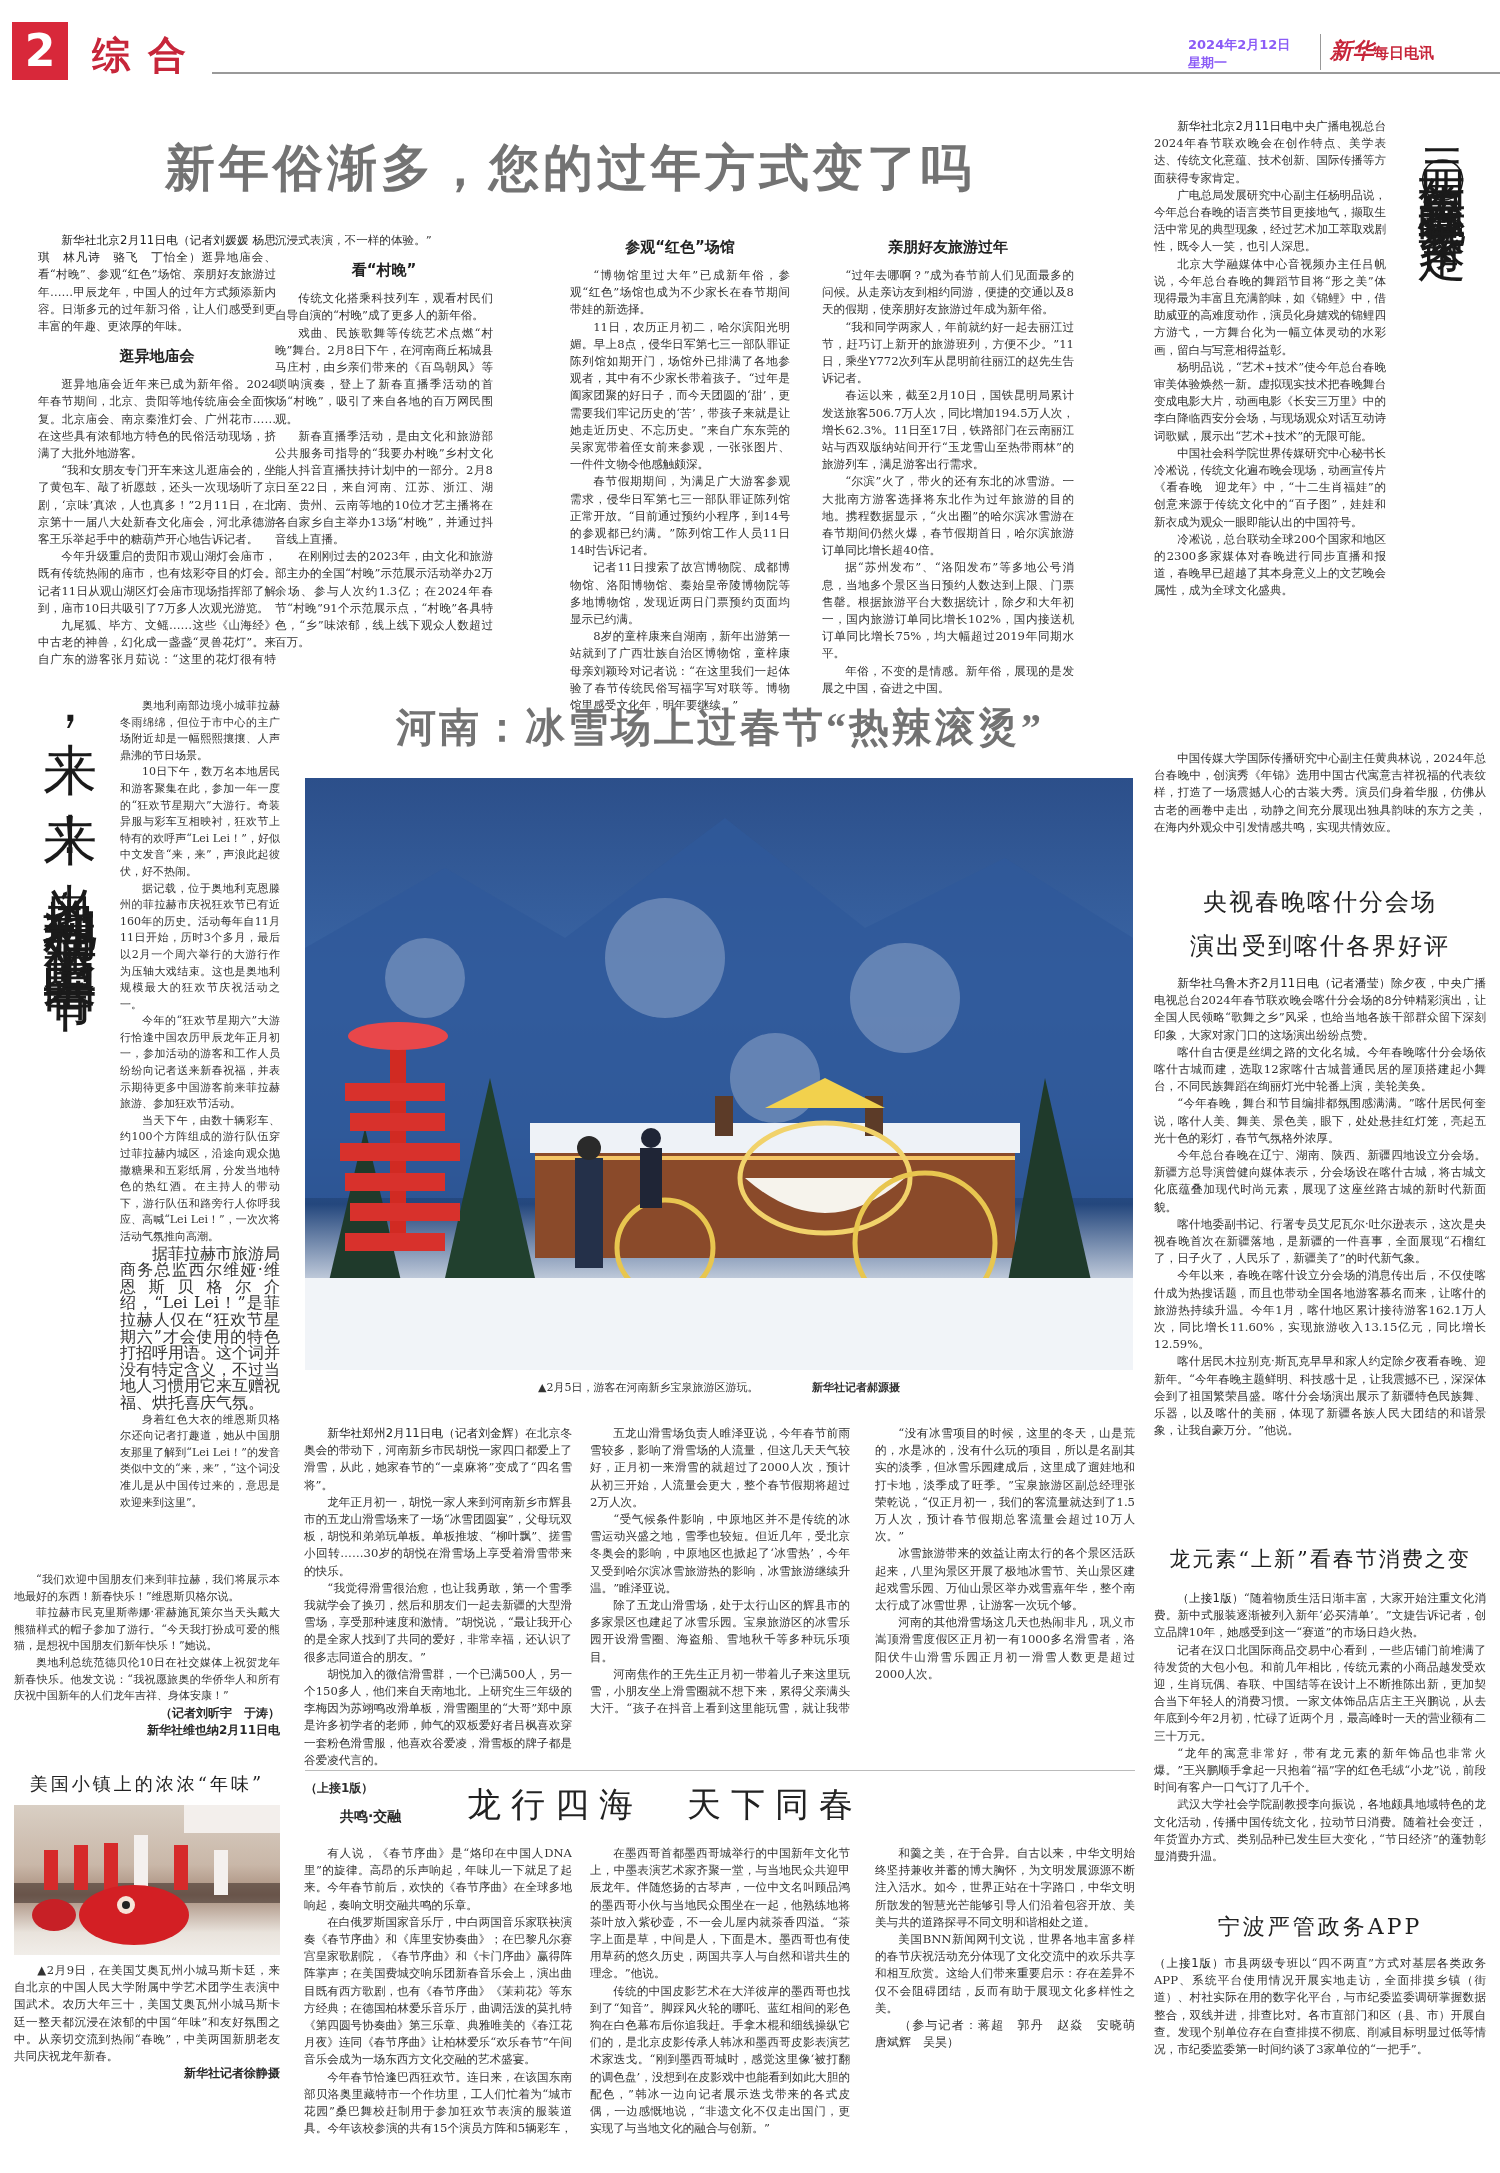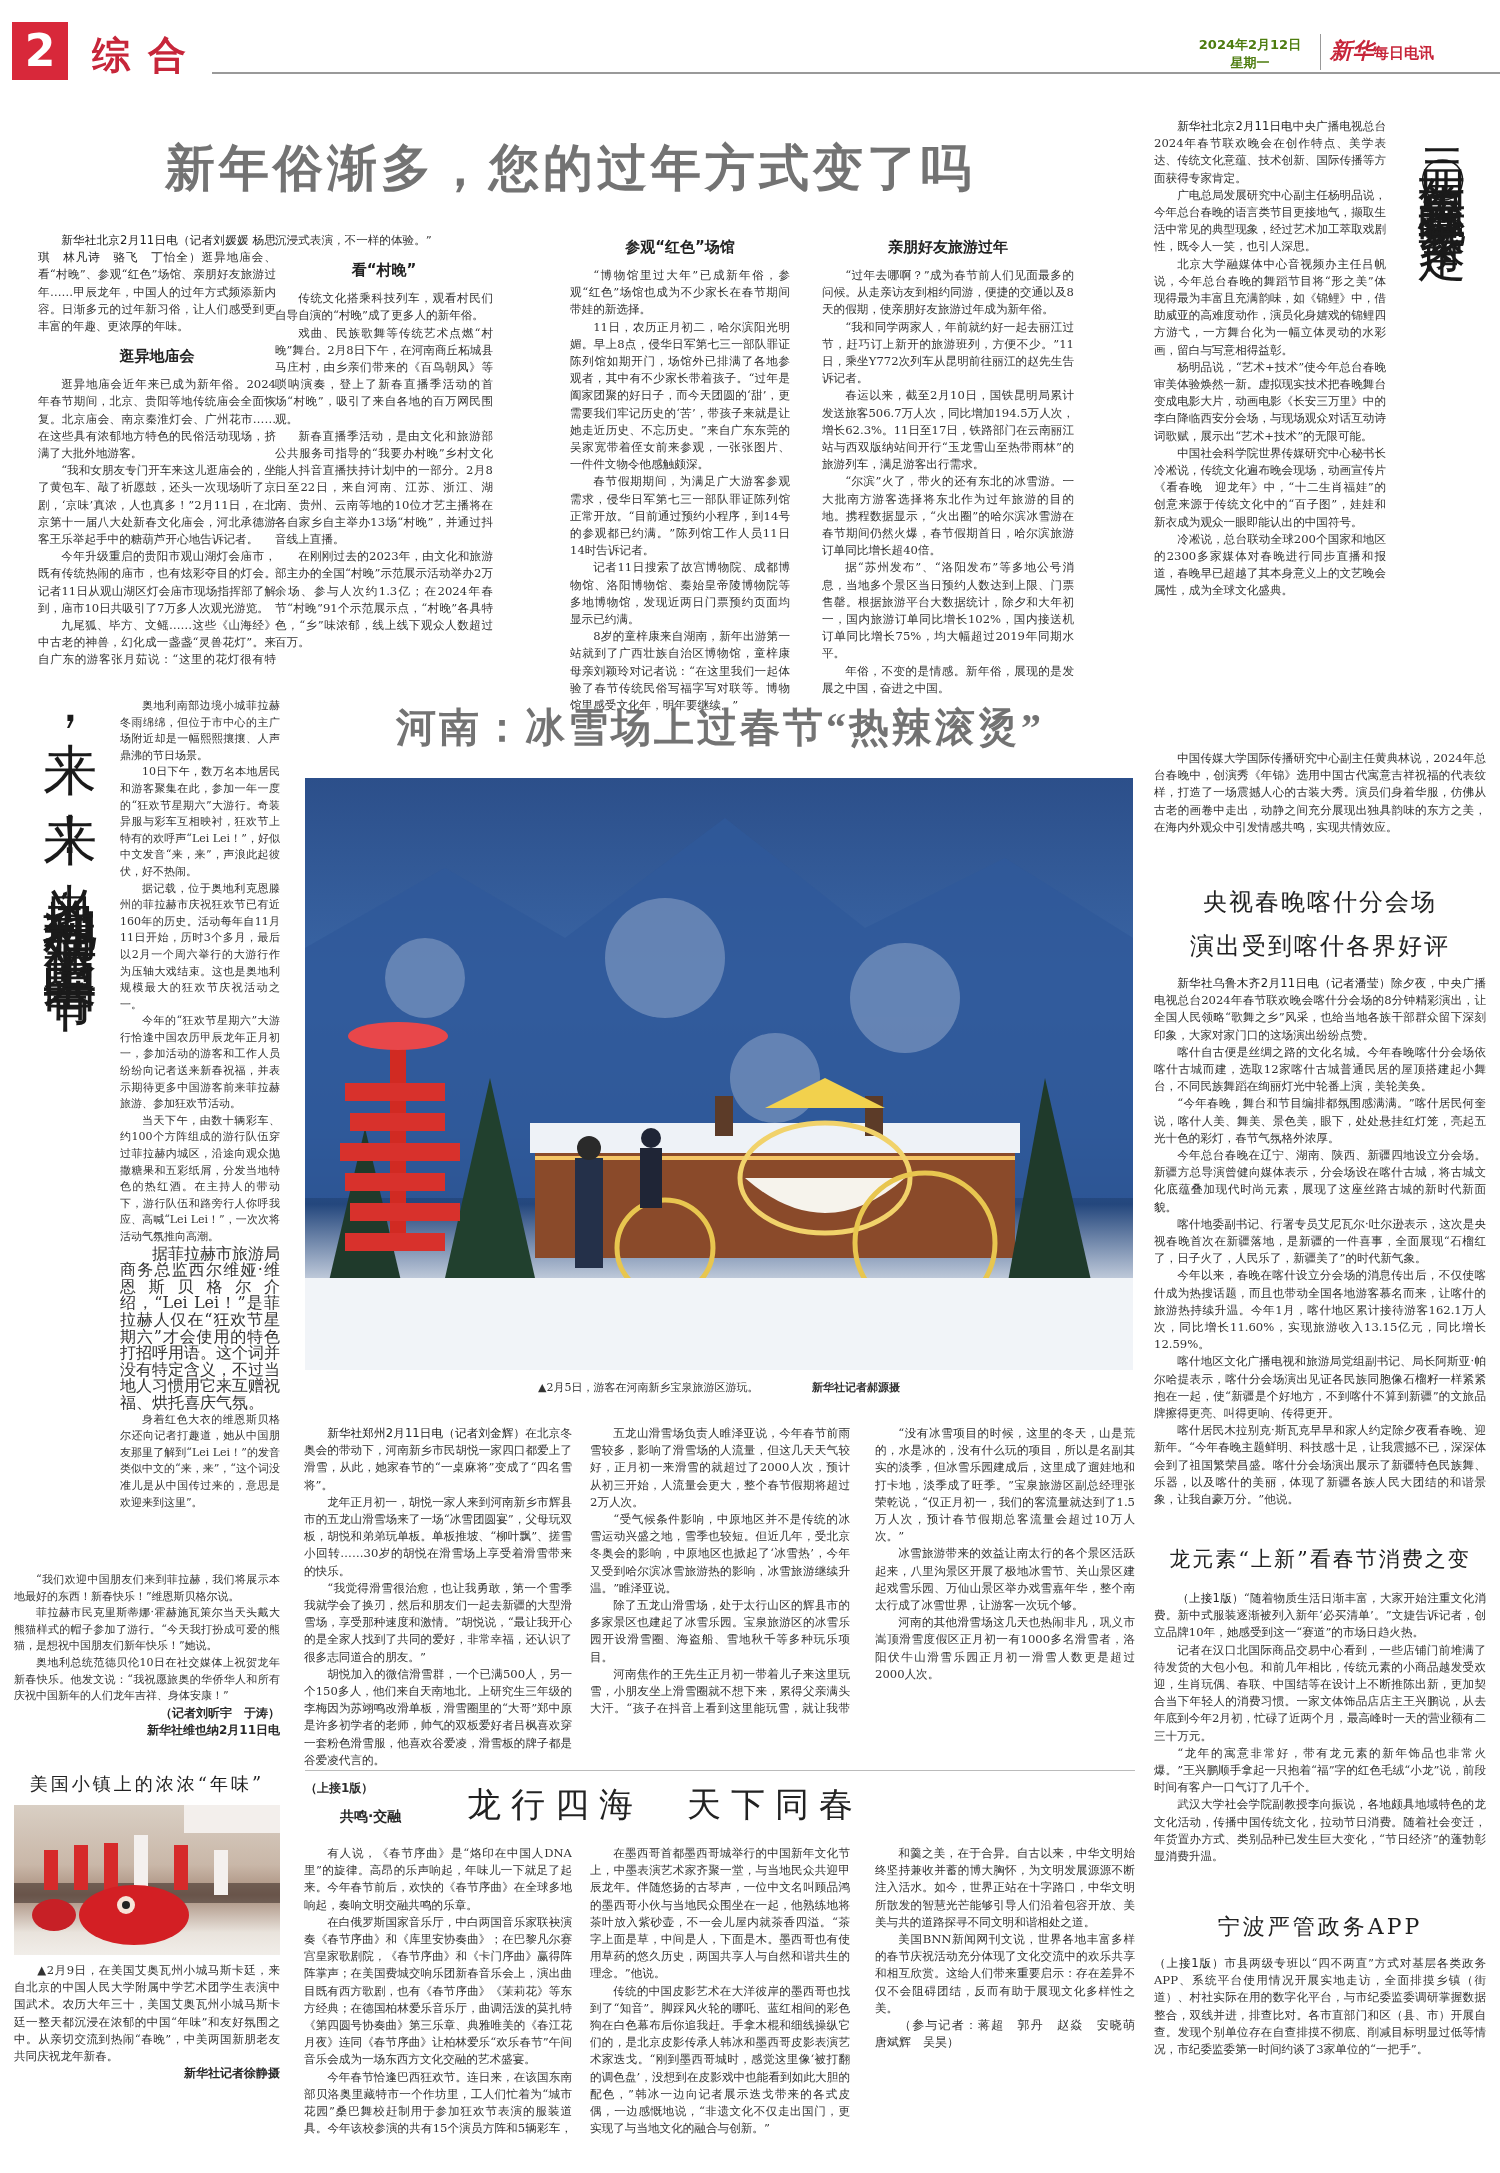--- a/index.html
+++ b/index.html
@@ -8,21 +8,21 @@
 .abs{position:absolute}
 p.t{font-size:11.6px;line-height:17.2px;text-align:justify;text-indent:2em;color:#333}
 p.t.ni{text-indent:0}
 .b{font-family:"DejaVu Sans","Liberation Sans",sans-serif;font-weight:normal;color:#222}
 .sub{font-family:"DejaVu Sans","Liberation Sans",sans-serif;font-weight:bold;font-size:15px;text-align:center;color:#222;margin:12px 0 10px}
 .col{position:absolute}
 
 #pnum{left:12px;top:22px;width:56px;height:58px;background:#d8283a;color:#fff;font-family:"DejaVu Sans",sans-serif;font-weight:bold;font-size:44px;text-align:center;line-height:58px}
 #sect{left:92px;top:30px;font-size:38px;color:#c7263a;letter-spacing:18px;font-family:"DejaVu Serif",serif;font-weight:bold}
 #hrule{left:212px;top:72px;width:1288px;height:2px;background:#999}
-#date{left:1188px;top:36px;font-family:"DejaVu Sans",sans-serif;font-size:13px;font-weight:bold;color:#4d7c0f;text-align:center;width:124px;line-height:18px}
+#date{left:1188px;top:36px;font-family:"DejaVu Sans",sans-serif;font-size:13px;font-weight:bold;color:#8b5cf6;text-align:left;width:124px;line-height:18px}
 #vdiv{left:1320px;top:34px;width:1px;height:36px;background:#999}
 #brand{left:1330px;top:36px;color:#c7263a;font-weight:bold;font-size:22px;font-style:italic}
 #brand small{font-size:15px;font-style:normal}
 
 .hl{font-family:Liberation Serif, serif;font-weight:bold;color:#737373}
 #h1{left:0;top:135px;width:1140px;text-align:center;font-size:50px;letter-spacing:4px}
 #h2{left:300px;top:700px;width:840px;text-align:center;font-size:40px;letter-spacing:3px}
 .vert{writing-mode:vertical-rl;text-orientation:upright;font-family:"DejaVu Serif",serif;color:#1a1a1a}
 #v1{left:1418px;top:115px;font-size:48px;line-height:50px;letter-spacing:6px}
 #v2{left:40px;top:700px;font-size:54px;line-height:60px;letter-spacing:8px;height:880px}
@@ -99,21 +99,20 @@
   <div>央视春晚喀什分会场</div>
   <div>演出受到喀什各界好评</div>
 </div>
 <div class="col" style="left:1154px;top:975px;width:332px">
   <p class="t"><span class="b">新华社乌鲁木齐2月11日电（记者潘莹）</span><span>除夕夜，中央广播电视总台2024年春节联欢晚会喀什分会场的8分钟精彩演出，让全国人民领略“歌舞之乡”风采，也给当地各族干部群众留下深刻印象，大家对家门口的这场演出纷纷点赞。</span></p>
   <p class="t">喀什自古便是丝绸之路的文化名城。今年春晚喀什分会场依喀什古城而建，选取12家喀什古城普通民居的屋顶搭建起小舞台，不同民族舞蹈在绚丽灯光中轮番上演，美轮美奂。</p>
   <p class="t">“今年春晚，舞台和节目编排都氛围感满满。”喀什居民何奎说，喀什人美、舞美、景色美，眼下，处处悬挂红灯笼，亮起五光十色的彩灯，春节气氛格外浓厚。</p>
   <p class="t">今年总台春晚在辽宁、湖南、陕西、新疆四地设立分会场。新疆方总导演曾健向媒体表示，分会场设在喀什古城，将古城文化底蕴叠加现代时尚元素，展现了这座丝路古城的新时代新面貌。</p>
   <p class="t">喀什地委副书记、行署专员艾尼瓦尔·吐尔逊表示，这次是央视春晚首次在新疆落地，是新疆的一件喜事，全面展现“石榴红了，日子火了，人民乐了，新疆美了”的时代新气象。</p>
   <p class="t">今年以来，春晚在喀什设立分会场的消息传出后，不仅使喀什成为热搜话题，而且也带动全国各地游客慕名而来，让喀什的旅游热持续升温。今年1月，喀什地区累计接待游客162.1万人次，同比增长11.60%，实现旅游收入13.15亿元，同比增长12.59%。</p>
-  <p class="t">喀什地区文化广播电视和旅游局党组副书记、局长阿斯亚·帕尔哈提表示，喀什分会场演出见证各民族同胞像石榴籽一样紧紧抱在一起，使“新疆是个好地方，不到喀什不算到新疆”的文旅品牌擦得更亮、叫得更响、传得更开。</p>
   <p class="t">喀什居民木拉别克·斯瓦克早早和家人约定除夕夜看春晚、迎新年。“今年春晚主题鲜明、科技感十足，让我震撼不已，深深体会到了祖国繁荣昌盛。喀什分会场演出展示了新疆特色民族舞、乐器，以及喀什的美丽，体现了新疆各族人民大团结的和谐景象，让我自豪万分。”他说。</p>
 </div>
 
 <div class="abs sh" style="left:1154px;top:1545px;width:332px;font-size:21px;letter-spacing:2px">龙元素“上新”看春节消费之变</div>
 <div class="col" style="left:1154px;top:1590px;width:332px">
   <p class="t"><span class="b">（上接1版）</span><span>“随着物质生活日渐丰富，大家开始注重文化消费。新中式服装逐渐被列入新年‘必买清单’。”文婕告诉记者，创立品牌10年，她感受到这一“赛道”的市场日趋火热。</span></p>
   <p class="t">记者在汉口北国际商品交易中心看到，一些店铺门前堆满了待发货的大包小包。和前几年相比，传统元素的小商品越发受欢迎，生肖玩偶、春联、中国结等在设计上不断推陈出新，更加契合当下年轻人的消费习惯。一家文体饰品店店主王兴鹏说，从去年底到今年2月初，忙碌了近两个月，最高峰时一天的营业额有二三十万元。</p>
   <p class="t">“龙年的寓意非常好，带有龙元素的新年饰品也非常火爆。”王兴鹏顺手拿起一只抱着“福”字的红色毛绒“小龙”说，前段时间有客户一口气订了几千个。</p>
   <p class="t">武汉大学社会学院副教授李向振说，各地颇具地域特色的龙文化活动，传播中国传统文化，拉动节日消费。随着社会变迁，年货置办方式、类别品种已发生巨大变化，“节日经济”的蓬勃彰显消费升温。</p>
 </div>

